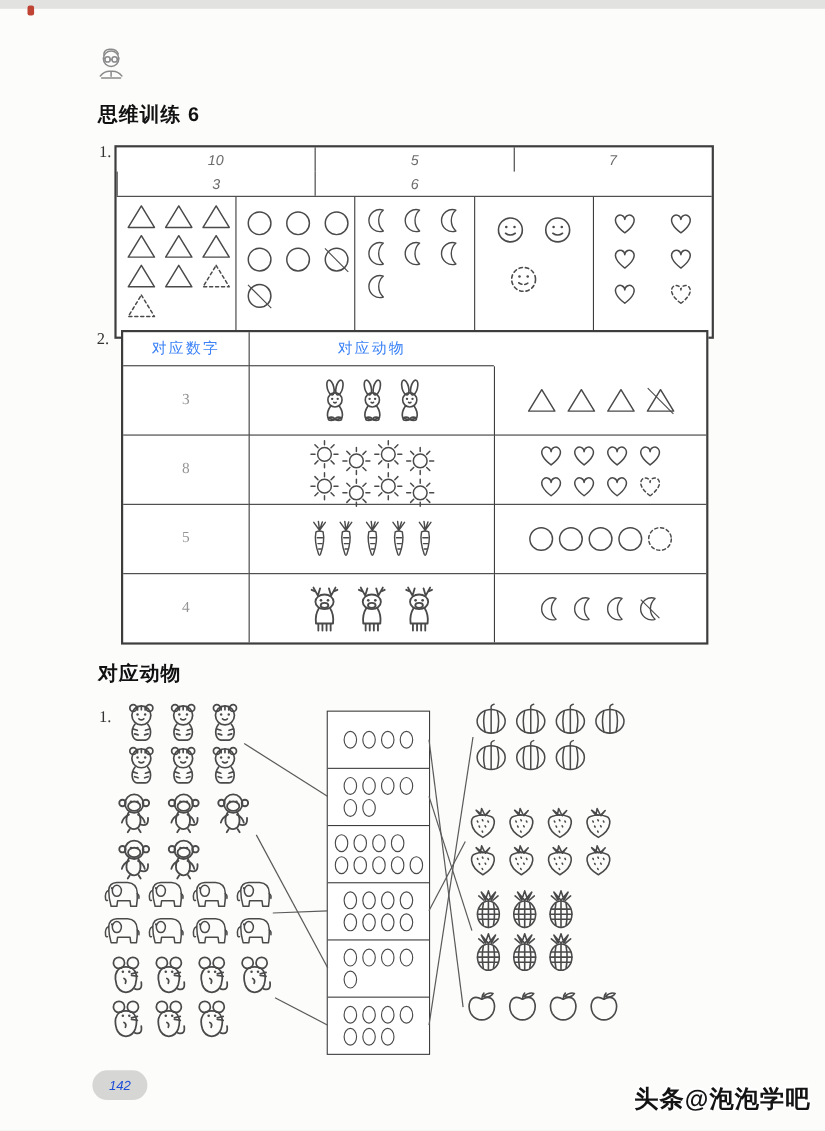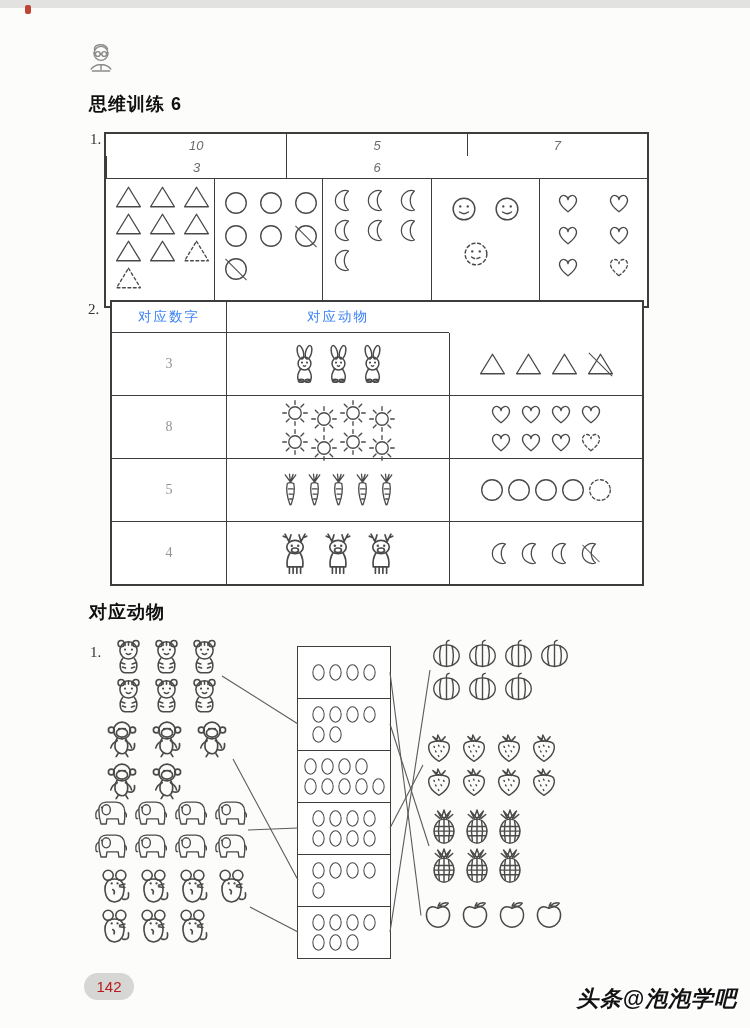--- a/index.html
+++ b/index.html
@@ -85,23 +85,23 @@
   .u-elephant .glyph{width:37px;height:31px;}
   .u-mouse .glyph{width:36px;height:38px;}
   .u-pumpkin .glyph{width:33px;height:31px;}
   .u-strawberry .glyph{width:32px;height:32px;}
   .u-pineapple .glyph{width:30px;height:37px;}
   .u-apple .glyph{width:34px;height:31px;}
   .u-oval .glyph{width:15px;height:19px;}
 
   
   .page-badge{position:absolute;left:84px;top:973px;height:27px;min-width:28px;padding:0 11px;background:#d6d6d4;
-              border-radius:14px;display:flex;align-items:center;justify-content:center;font-size:15px;color:#b91c1c;}
+              border-radius:14px;display:flex;align-items:center;justify-content:center;font-size:12px;color:#1d4ed8;font-style:italic;}
   .watermark{position:absolute;right:13px;top:984px;font-size:22px;font-weight:bold;color:#131313;letter-spacing:1px;
-             text-shadow:-1.5px -1.5px 0 #fff,1.5px -1.5px 0 #fff,-1.5px 1.5px 0 #fff,1.5px 1.5px 0 #fff,0 0 4px #fff;font-style:italic;}
+             text-shadow:-1.5px -1.5px 0 #fff,1.5px -1.5px 0 #fff,-1.5px 1.5px 0 #fff,1.5px 1.5px 0 #fff,0 0 4px #fff;}
 </style>
 </head>
 <body>
 
 <div class="page">
   <div class="corner-dot"></div>
 
   <header class="book-header">
     <span class="mascot">
       <svg viewBox="0 0 30 32" aria-hidden="true">

